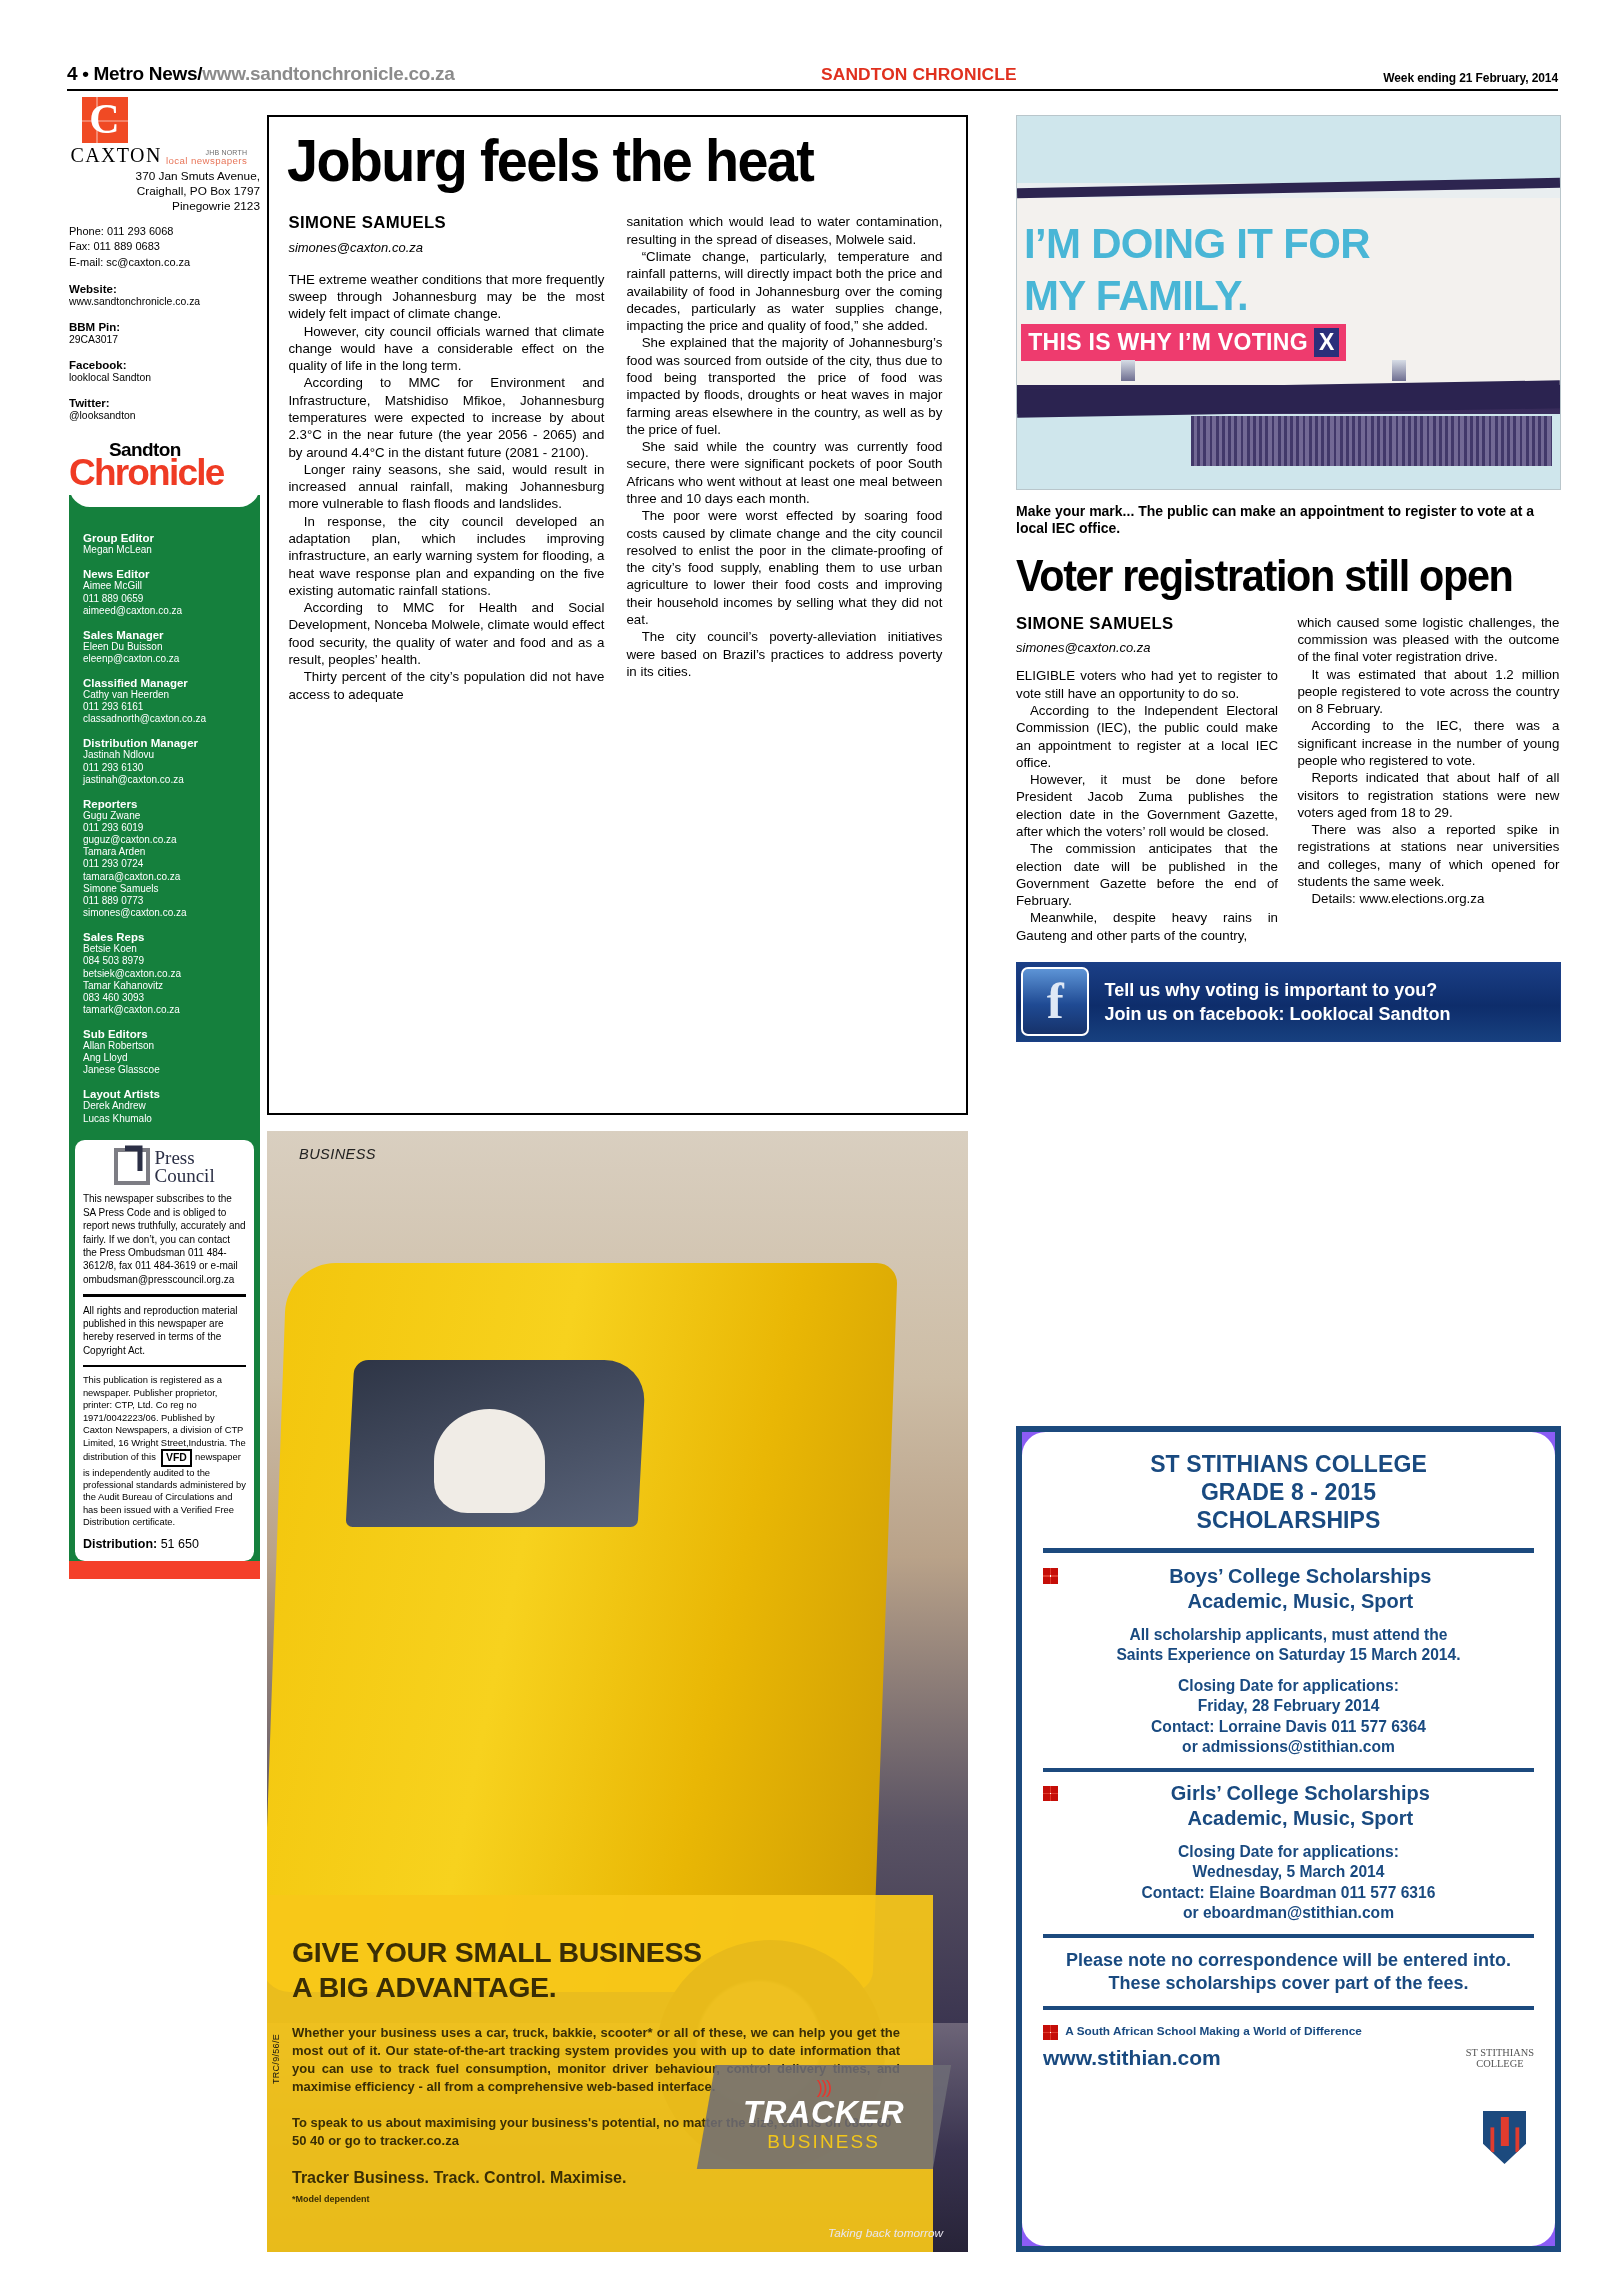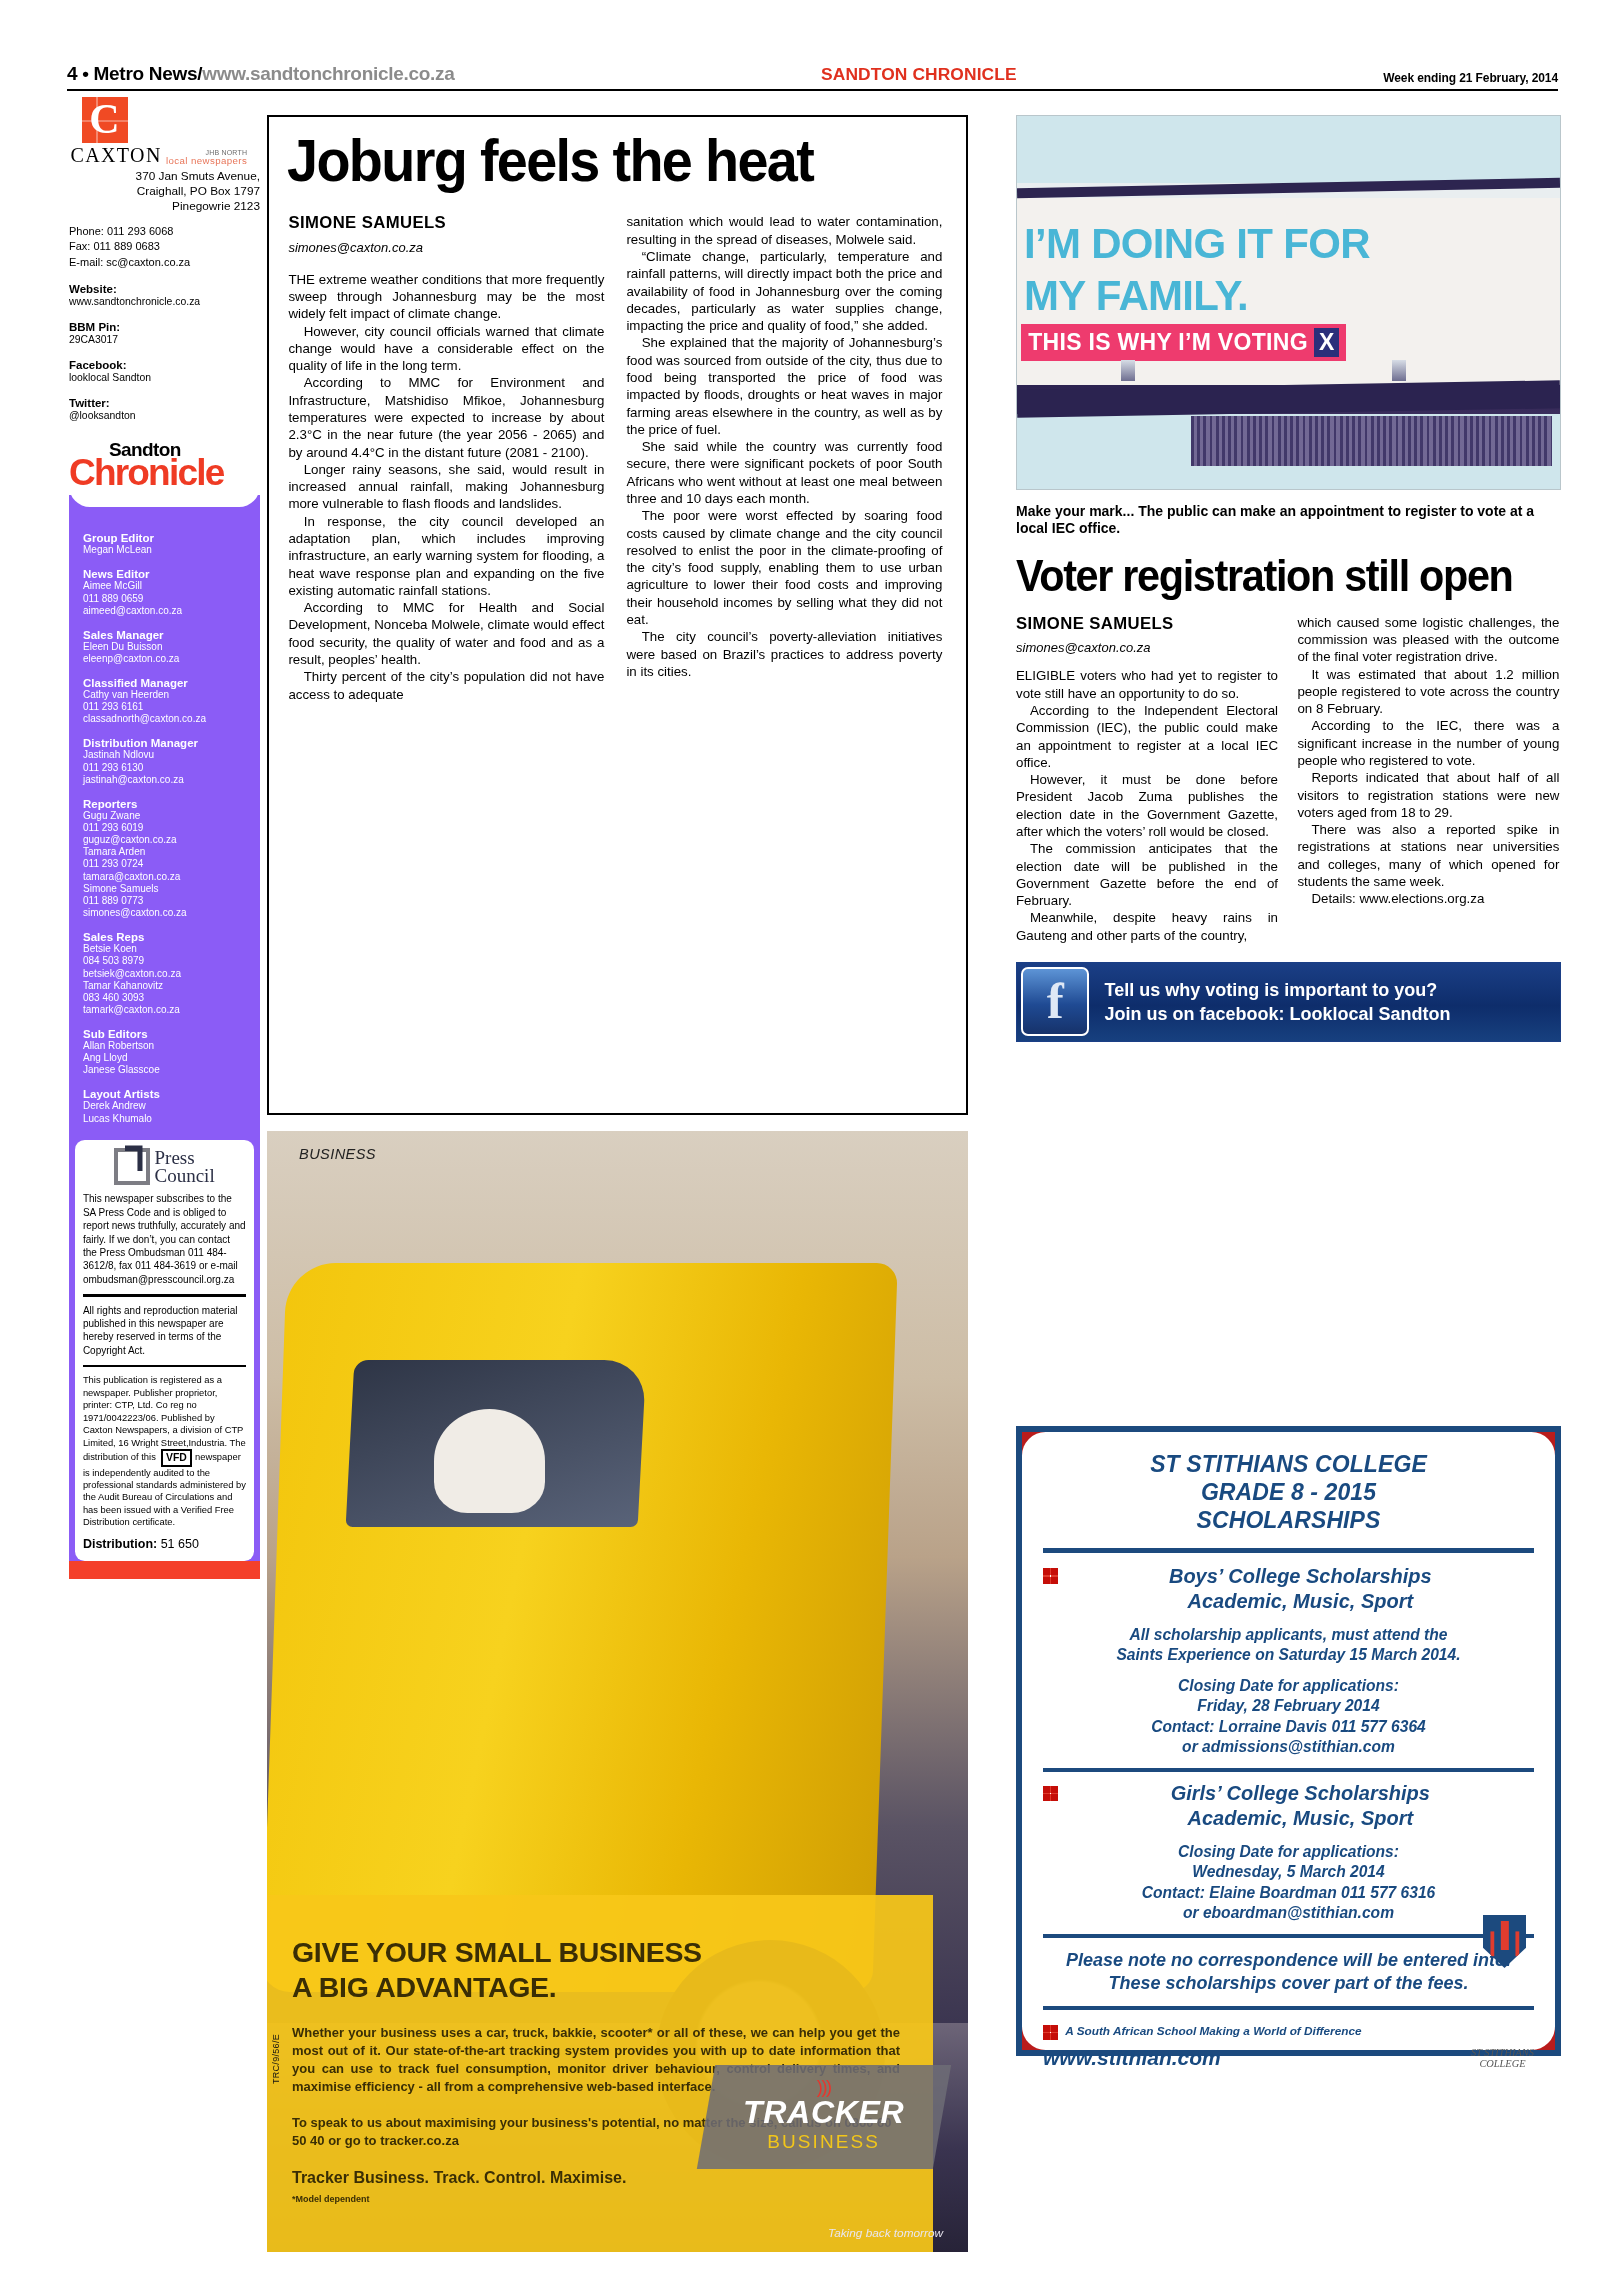--- a/index.html
+++ b/index.html
@@ -32,21 +32,21 @@
   .contact{font-size:11px;line-height:1.42;margin-top:9.7px;}
   .lbl{font-size:11.5px;font-weight:bold;margin-top:12.5px;}
   .val{font-size:10.4px;line-height:1.3;}
 
   
   .chron{margin-top:18px;position:relative;}
   .chron .sandton{font-size:19px;font-weight:bold;letter-spacing:-0.6px;margin-left:40px;line-height:.95;}
   .chron .chronicle{font-size:37px;font-weight:bold;color:#ef3b24;letter-spacing:-1.8px;line-height:.88;margin-top:-1.4px;}
   .chron .tagline{font-size:6.2px;font-weight:bold;color:#111;letter-spacing:0.2px;text-align:right;margin-top:-1.4px;margin-right:9.7px;}
 
-  .redpanel{position:relative;background:#8b5cf6;margin-top:0;padding:21px 0 0 0;width:191px;}
+  .redpanel{position:relative;background:#15803d;margin-top:0;padding:21px 0 0 0;width:191px;}
   .redpanel::before{content:"";position:absolute;left:0;right:0;top:-9.7px;height:21px;background:#fff;border-radius:0 0 97px 97px;}
   .staff{padding:4.2px 14px 9.7px 14px;position:relative;}
   .role{color:#fff;font-weight:bold;font-size:11.5px;margin-top:11.8px;}
   .nm{color:#fff;font-size:10px;line-height:1.22;}
 
   .presscard{background:#fff;border-radius:9.7px;margin:5.6px 5.6px 0 5.6px;padding:8.3px 8.3px 9.7px 8.3px;}
   .presslogo{display:flex;align-items:center;gap:4.2px;justify-content:center;margin-bottom:7px;}
   .presslogo .mark{width:28px;height:29px;border:4.2px solid #7d7d84;position:relative;}
   .presslogo .mark::after{content:"";position:absolute;left:6.2px;top:-7px;width:18px;height:26px;background:#2b2f45;
       clip-path:polygon(0 0,100% 0,100% 100%,72% 100%,72% 22%,0 22%);}
@@ -97,21 +97,21 @@
   .fbbanner{margin-top:18px;width:545px;height:80px;background:linear-gradient(180deg,#1b3f86 0%,#0e2d6b 55%,#17407f 100%);
      border:1.4px solid #1b3f86;box-sizing:border-box;display:flex;align-items:center;padding:4.2px;}
   .fbicon{width:68px;height:69px;background:linear-gradient(180deg,#5d94d6,#1f4a93 55%,#16326a);border-radius:7px;position:relative;flex:0 0 auto;
      border:2.1px solid #fff;box-sizing:border-box;}
   .fbicon span{position:absolute;left:50%;top:48%;transform:translate(-50%,-50%);font-family:"Liberation Serif",serif;
      font-size:51px;font-weight:bold;color:#dfe8f5;line-height:1;}
   .fbtext{color:#fff;margin-left:15.3px;}
   .fbtext div{font-size:18px;font-weight:bold;line-height:1.35;}
 
   
-  .stith{position:absolute;left:1016px;top:1426px;width:545px;height:630px;border:6.2px solid #1c4a7e;box-sizing:border-box;background:#b91c1c;font-style:italic;}
+  .stith{position:absolute;left:1016px;top:1426px;width:545px;height:826px;border:6.2px solid #1c4a7e;box-sizing:border-box;background:#8b5cf6;}
   .stith-inner{background:#fff;height:100%;border-radius:23.6px 23.6px 23.6px 23.6px;box-sizing:border-box;padding:18px 21px;}
   .st-title{text-align:center;color:#194a80;font-weight:bold;font-size:23px;line-height:1.22;letter-spacing:0.1px;}
   .st-rule{height:4.9px;background:#1c4a7e;margin:14px 0 11px 0;}
   .st-rule.thin{height:3.5px;margin:11px 0 9.7px 0;}
   .st-bullet{display:flex;align-items:flex-start;gap:8.3px;}
   .bullmark{width:15.3px;height:15.3px;flex:0 0 auto;margin-top:4.2px;
      background:linear-gradient(90deg,#e03c2e 0 45%,#fff 45% 55%,#e03c2e 55% 100%),
                 linear-gradient(0deg,#e03c2e 0 45%,#fff 45% 55%,#e03c2e 55% 100%);
      background-blend-mode:multiply;}
   .st-head2{color:#194a80;font-weight:bold;font-size:20px;line-height:1.24;text-align:center;flex:1;}

